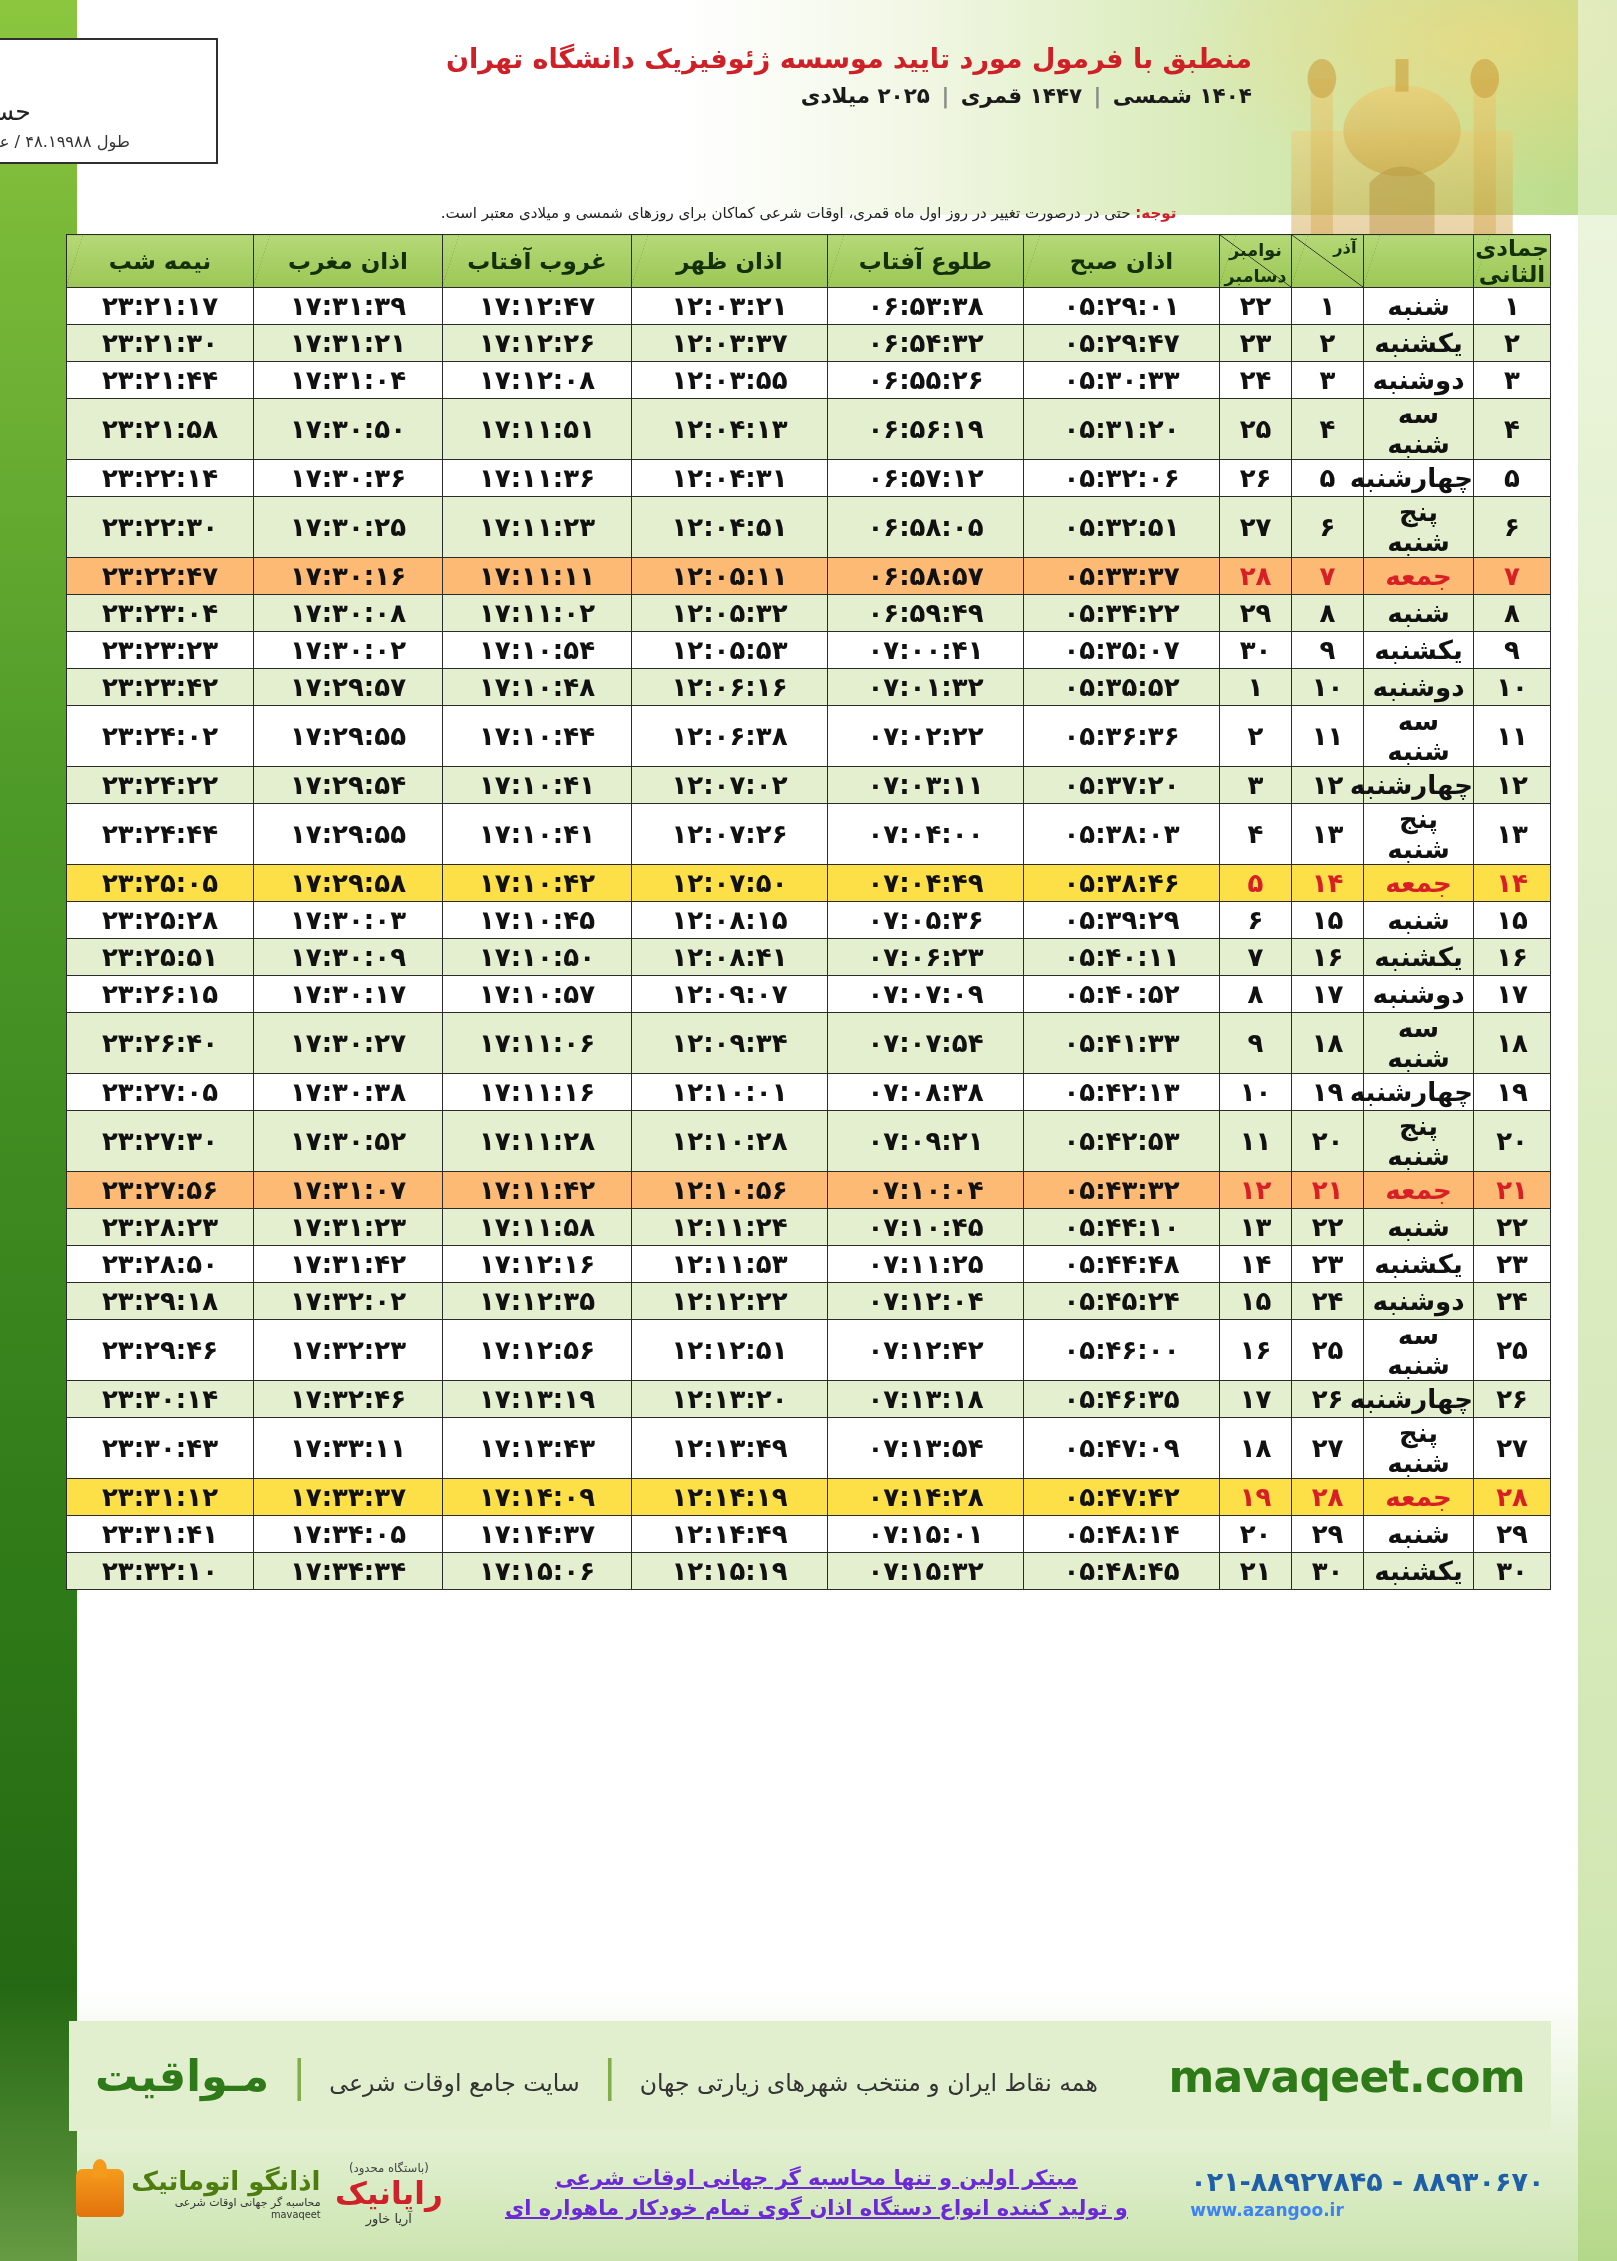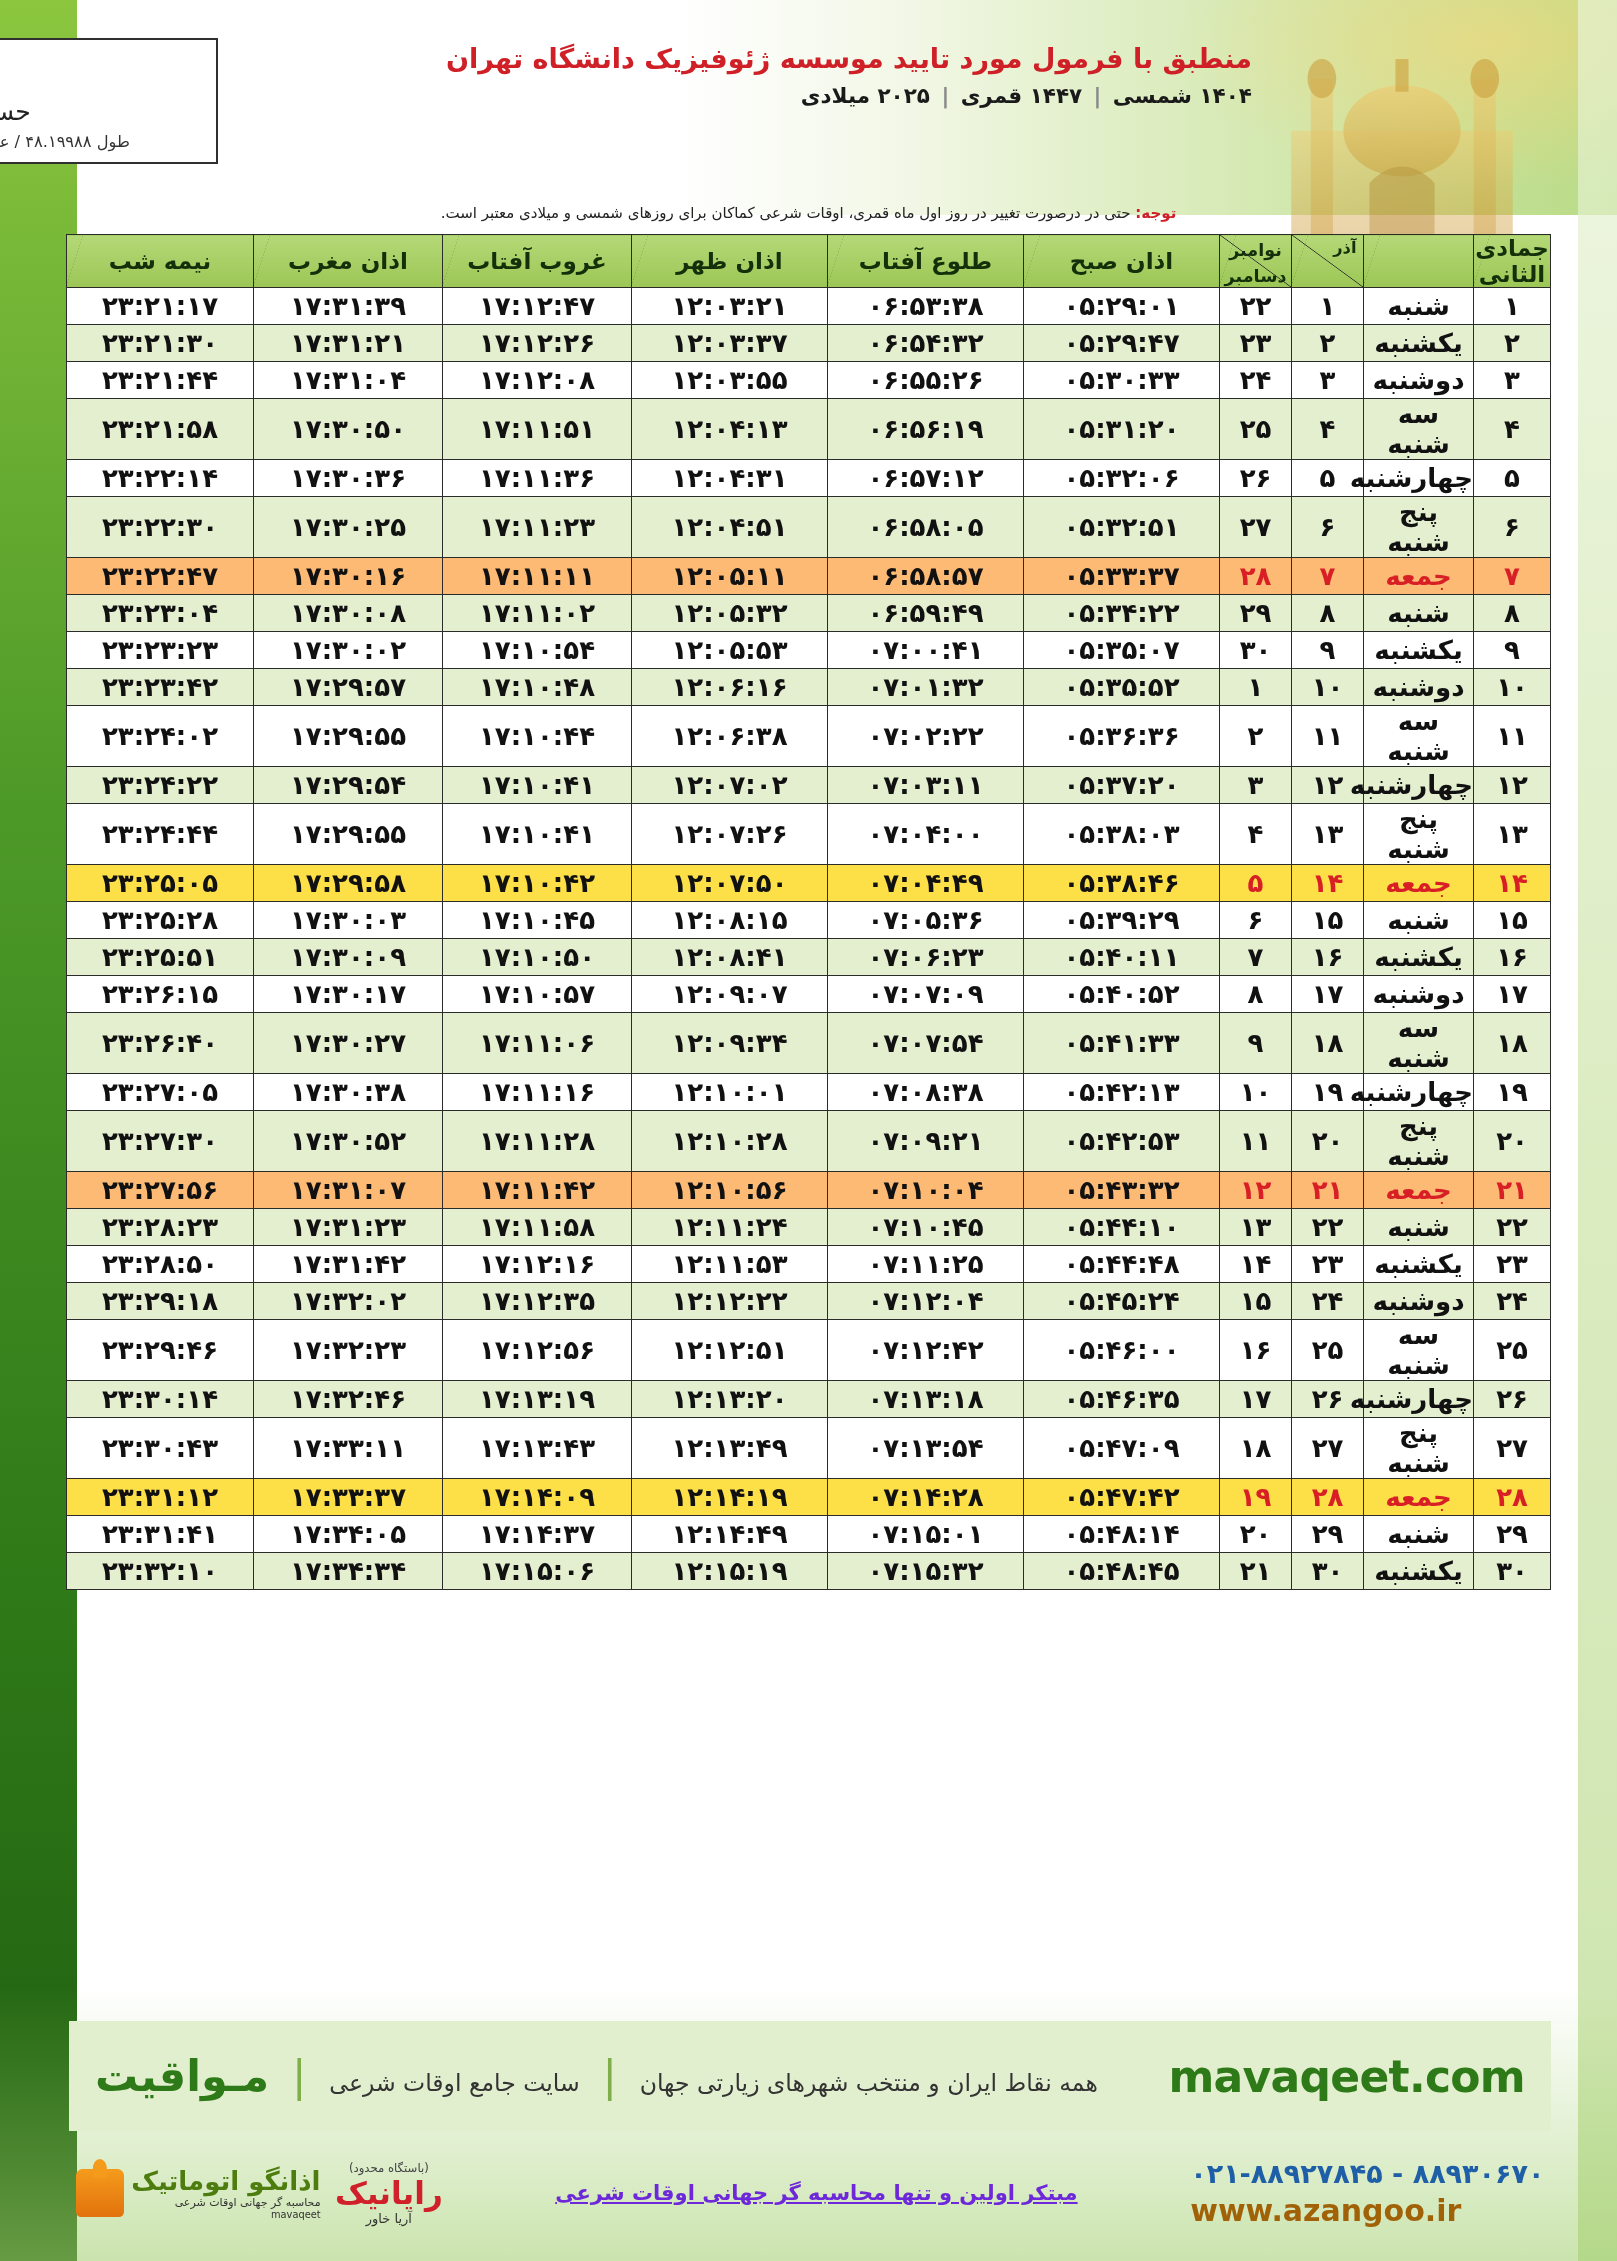--- a/index.html
+++ b/index.html
@@ -256,21 +256,21 @@
     align-items: center;
     justify-content: space-between;
     box-sizing: border-box;
     padding: 0 6.5px;
   }
   .fb-left { direction: ltr; text-align: left; }
   .fb-phone {
     font-size: 27px; font-weight: bold; color:#1e5fa8; letter-spacing:0px;
   }
   .fb-web {
-    font-size: 30px; font-weight: bold; color:#a16207; margin-top:3.9px;
+    font-size: 17px; font-weight: bold; color:#3b82f6; margin-top:3.9px;
   }
   .fb-mid {
     text-align: center;
     direction: rtl;
     font-size: 21px;
     font-weight: bold;
     color: #6d28d9;
     line-height: 1.45;
     flex: 1;
     padding: 0 39px;
@@ -771,20 +771,21 @@
   </div>
 
   <div class="footer-bottom">
     <div class="fb-left">
       <div class="fb-phone">۰۲۱-۸۸۹۲۷۸۴۵ - ۸۸۹۳۰۶۷۰</div>
       <div class="fb-web">www.azangoo.ir</div>
     </div>
 
     <div class="fb-mid">
       <div>مبتكر اولین و تنها محاسبه گر جهانی اوقات شرعی</div>
+      <div>و تولید كننده انواع دستگاه اذان گوی تمام خودكار ماهواره ای</div>
     </div>
 
     <div class="fb-right">
       <div class="logo-rayaneek">
         <div class="ln1">(باستگاه محدود)</div>
         <div class="ln2">رایانیک</div>
         <div class="ln3">آریا خاور</div>
       </div>
       <div class="logo-azangoo">
         <div class="azan-text">

